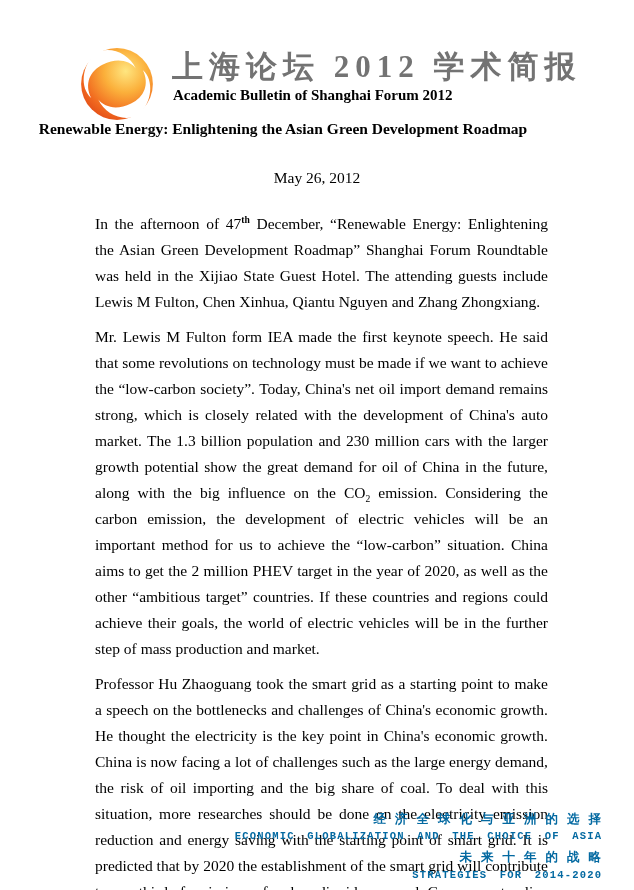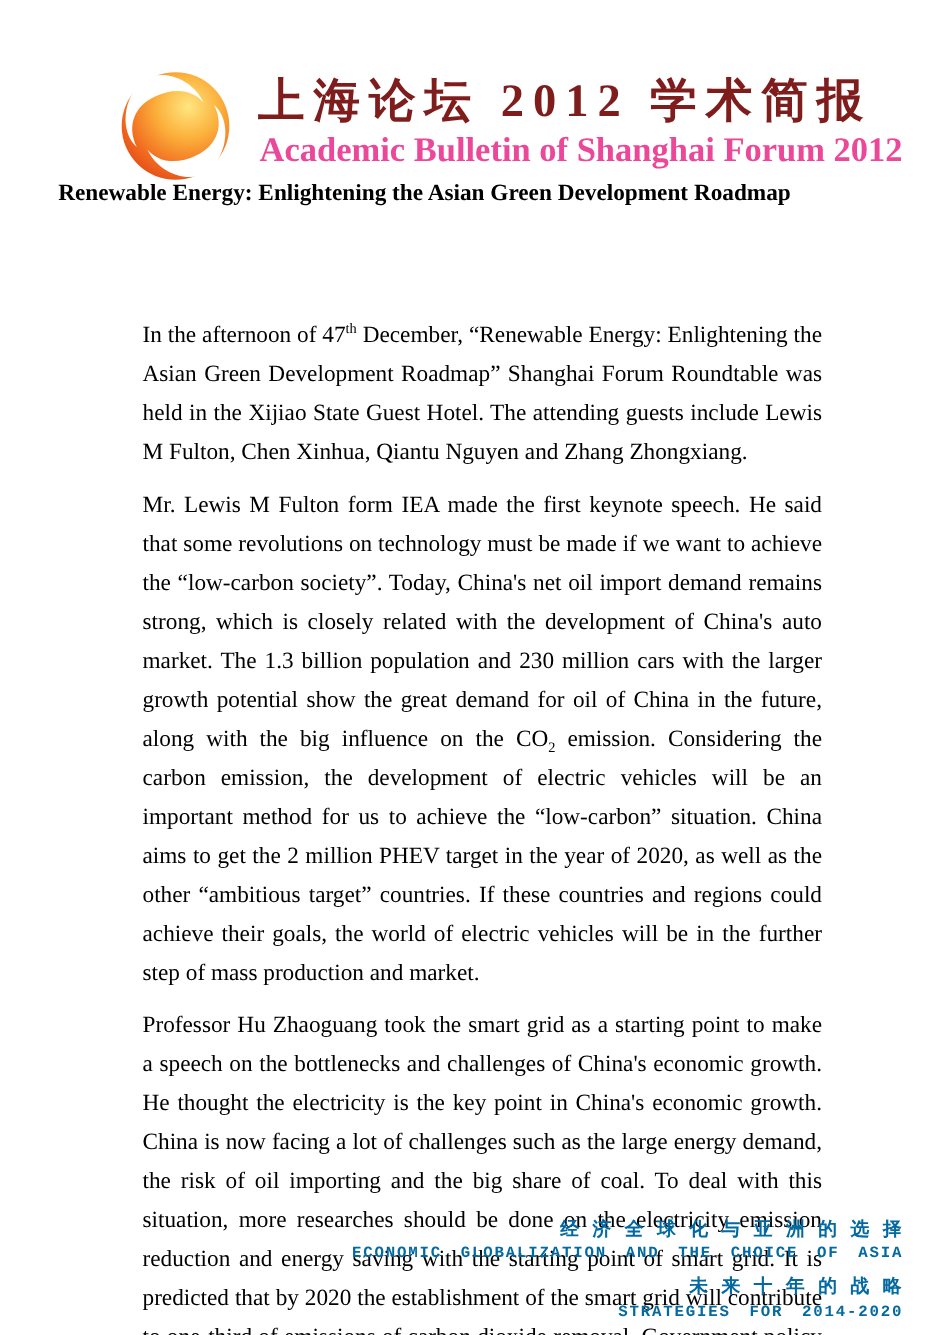--- a/index.html
+++ b/index.html
@@ -6,40 +6,40 @@
   html, body { background:#ffffff; }
   .page {
     position:relative; width:634px; height:890px; margin:0 auto;
     background:#ffffff; overflow:hidden; color:#000;
     font-family:"Liberation Serif","DejaVu Serif",serif;
   }
   .logo { position:absolute; left:78px; top:45px; width:78px; height:78px; }
   .title-zh {
     position:absolute; left:172px; top:46px; white-space:nowrap;
     font-size:31px; font-weight:600; letter-spacing:6px; margin-right:-6px;
-    color:#7f1d1d;
+    color:#737373;
   }
   .title-en {
     position:absolute; left:173px; top:87px; white-space:nowrap;
-    font-size:23px; font-weight:bold; color:#ec4899;
+    font-size:15px; font-weight:bold; color:#000000;
   }
   .doc-title {
     position:absolute; left:0; top:120px; width:566px;
     text-align:center; font-weight:bold; font-size:15.5px;
   }
   .doc-date {
     position:absolute; left:0; top:169px; width:634px;
     text-align:center; font-size:15.5px;
   }
   .body-text {
     position:absolute; left:95px; top:211px; width:453px;
     font-size:15.5px; line-height:26px; text-align:justify;
   }
   .para { margin-bottom:9px; }
-  .para sup { font-size:0.62em; vertical-align:super; line-height:0; }
+  .para sup { font-size:0.62em; vertical-align:super; line-height:0;font-weight:bold; }
   .para sub { font-size:0.62em; vertical-align:sub; line-height:0; }
   .footer {
     position:absolute; right:33px; top:811px; text-align:right;
     color:#0369a1; font-weight:bold;
     font-family:Liberation Mono, monospace;
   }
   .footer-zh { font-size:12.5px; letter-spacing:9px; margin-right:-9px; margin-bottom:2px; }
   .footer-en { font-size:10.5px; letter-spacing:1.2px; margin-right:-1.2px; word-spacing:5px; }
   .footer-en.first { margin-bottom:7px; }
   .footer-zh.second { margin-bottom:3px; }
@@ -61,20 +61,21 @@
       </defs>
       <circle cx="50" cy="50" r="46" fill="url(#lg)"></circle>
       <path d="M22,11 C 5,26 2,55 17,68 C 8,50 15,33 32,25 C 50,16 66,20 74,30 C 65,10 39,0 22,11 Z" fill="#ffffff"></path>
       <path d="M78,89 C 95,74 98,45 83,32 C 92,50 85,67 68,75 C 50,84 34,80 26,70 C 35,90 61,100 78,89 Z" fill="#ffffff"></path>
     </svg>
   </div>
   <div class="title-zh">上海论坛 2012 学术简报</div>
   <div class="title-en">Academic Bulletin of Shanghai Forum 2012</div>
 
   <div class="doc-title">Renewable Energy: Enlightening the Asian Green Development Roadmap</div>
+  <div class="doc-date">May 26, 2012</div>
 
   <div class="body-text">
       <p class="para"><span>In the afternoon of 47</span><sup>th</sup><span> December, “Renewable Energy: Enlightening the Asian Green Development Roadmap” Shanghai Forum Roundtable was held in the Xijiao State Guest Hotel. The attending guests include Lewis M Fulton, Chen Xinhua, Qiantu Nguyen and Zhang Zhongxiang.</span></p>
       <p class="para"><span>Mr. Lewis M Fulton form IEA made the first keynote speech. He said that some revolutions on technology must be made if we want to achieve the “low-carbon society”. Today, China's net oil import demand remains strong, which is closely related with the development of China's auto market. The 1.3 billion population and 230 million cars with the larger growth potential show the great demand for oil of China in the future, along with the big influence on the CO</span><sub>2</sub><span> emission. Considering the carbon emission, the development of electric vehicles will be an important method for us to achieve the “low-carbon” situation. China aims to get the 2 million PHEV target in the year of 2020, as well as the other “ambitious target” countries. If these countries and regions could achieve their goals, the world of electric vehicles will be in the further step of mass production and market.</span></p>
       <p class="para"><span>Professor Hu Zhaoguang took the smart grid as a starting point to make a speech on the bottlenecks and challenges of China's economic growth. He thought the electricity is the key point in China's economic growth. China is now facing a lot of challenges such as the large energy demand, the risk of oil importing and the big share of coal. To deal with this situation, more researches should be done on the electricity emission reduction and energy saving with the starting point of smart grid. It is predicted that by 2020 the establishment of the smart grid will contribute to one-third of emissions of carbon dioxide removal. Government policy will play a key</span></p>
     </div>
 
   <div class="footer">
     <div class="footer-zh">经济全球化与亚洲的选择</div>
     <div class="footer-en first">ECONOMIC GLOBALIZATION AND THE CHOICE OF ASIA</div>

